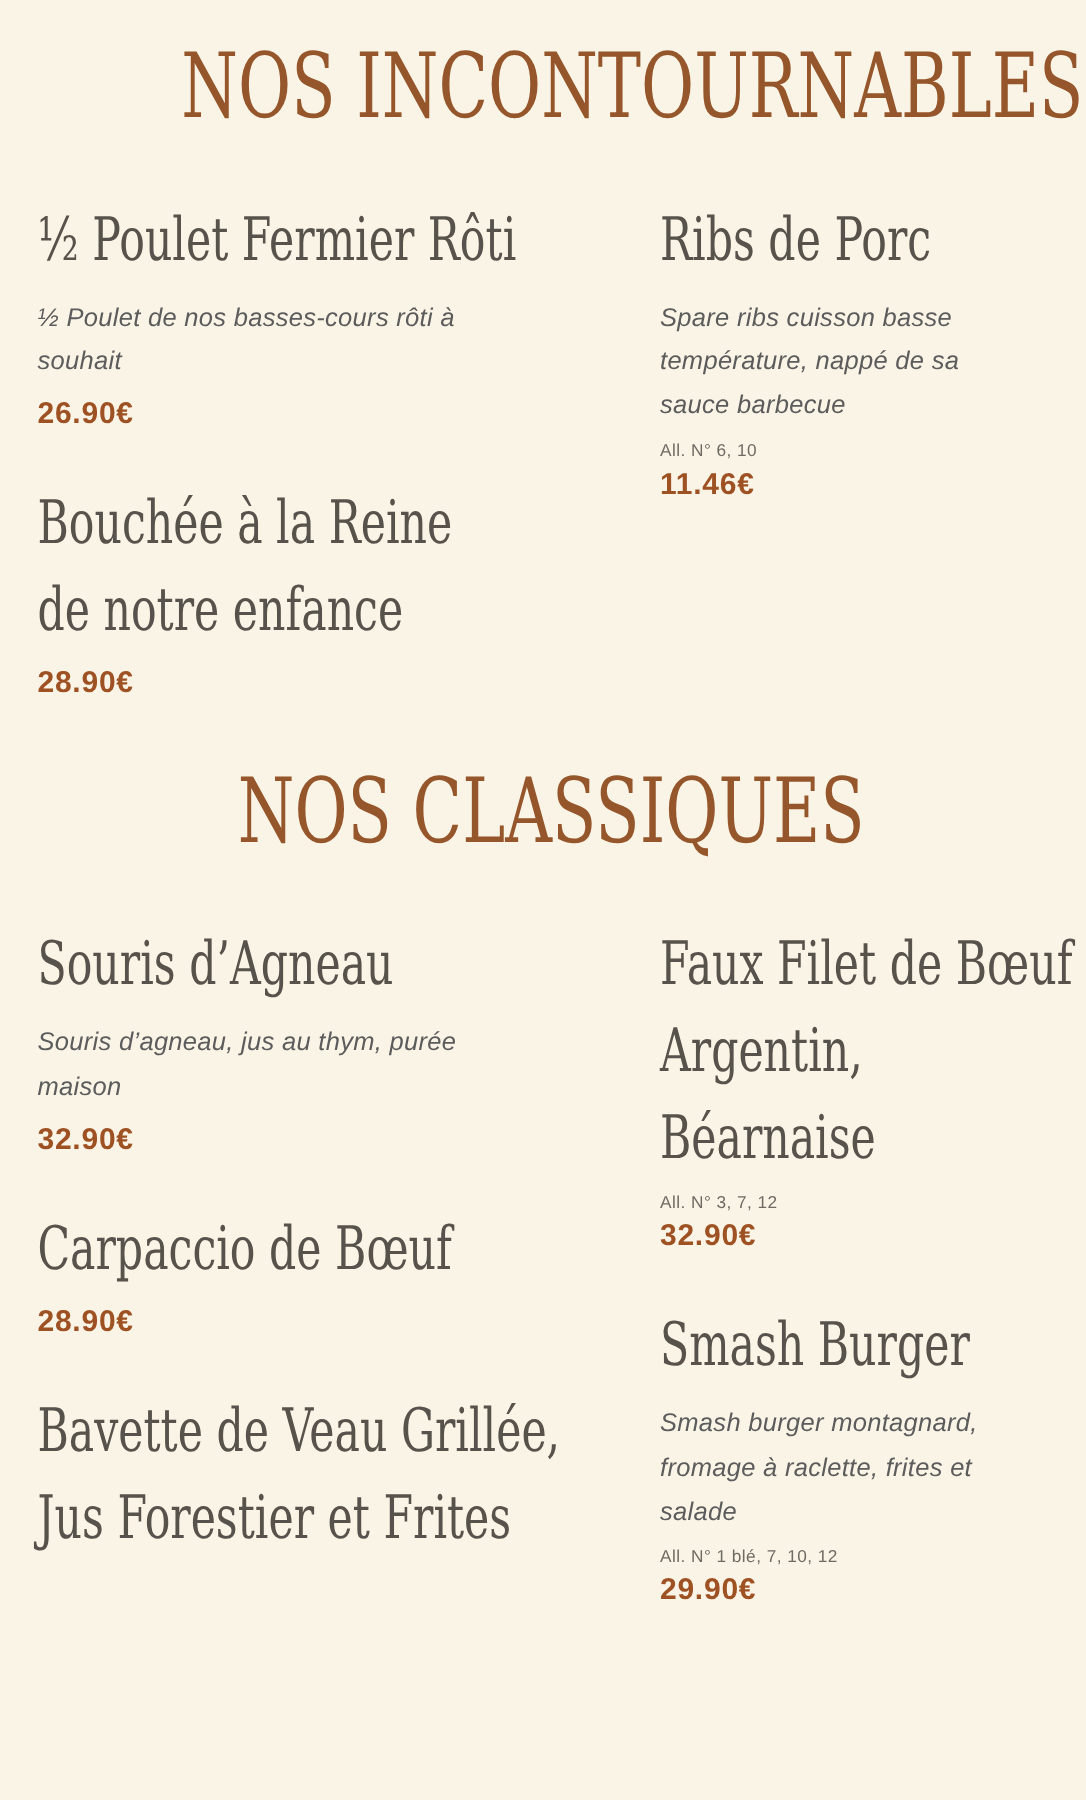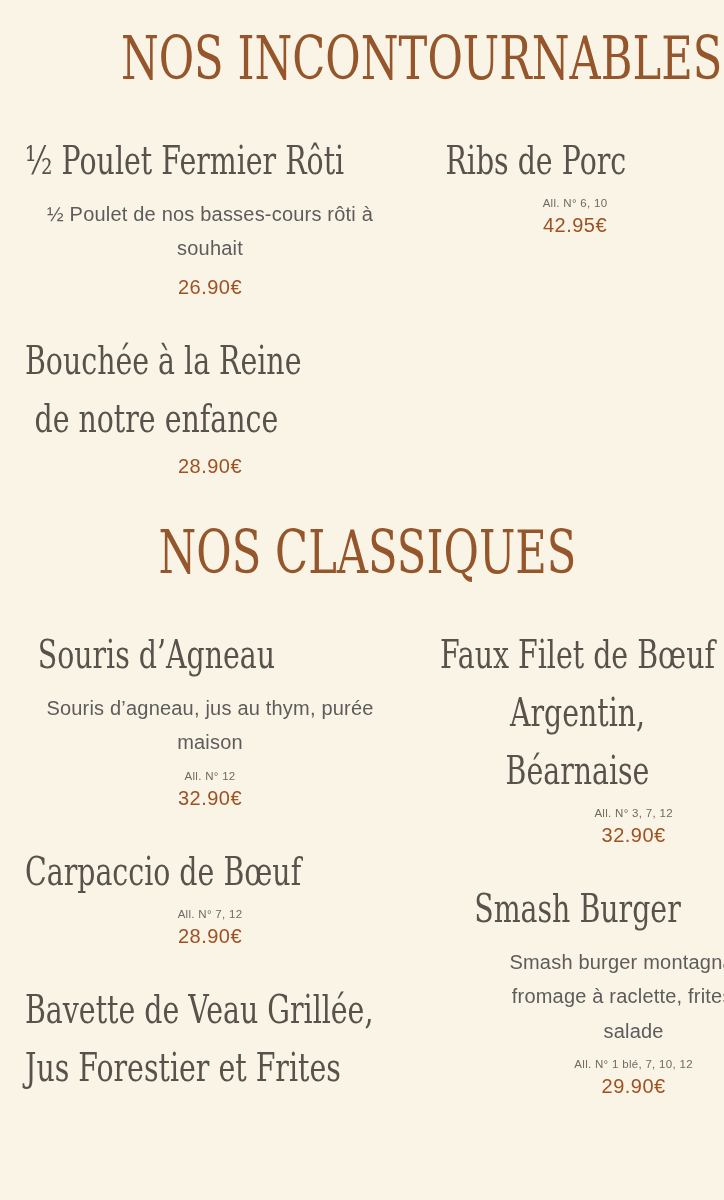--- a/index.html
+++ b/index.html
@@ -29,54 +29,54 @@
     white-space: pre;
   }
   .section + .section .section-title {
     margin-top: 8px;
   }
   .menu-grid {
     display: grid;
     grid-template-columns: 370px 1fr;
     column-gap: 45px;
     align-items: start;
-    text-align: center;
   }
   .item {
     margin-bottom: 32px;
   }
   .item-title {
     font-family: "DejaVu Serif", serif;
     font-weight: 400;
     color: #57534c;
     font-size: 40px;
     line-height: 1.45;
     margin: 0 0 8px 0;
     transform: scaleX(0.71);
     transform-origin: left top;
     white-space: pre;
   }
   .item-desc {
-    font-size: 20px;
+    font-style: italic;
+    font-size: 17px;
     line-height: 1.72;
     color: #5c5c5c;
     letter-spacing: 0.2px;
     margin: 0 0 10px 0;
     white-space: pre-line;
   }
   .item-desc:empty { display: none; }
   .item-allergens {
     font-size: 11.5px;
     color: #6e6a64;
     letter-spacing: 0.3px;
     margin: 0 0 5px 0;
   }
   .item-price {
     font-size: 20px;
-    font-weight: 400;
+    font-weight: 700;
     color: #9e5122;
     letter-spacing: 0.5px;
     margin: 0;
   }
 </style>
 </head>
 <body>
 
 <div class="page">
 
@@ -97,44 +97,45 @@
 de notre enfance</h3>
 
           <p class="item-price">28.90€</p>
         </article>
 
       </div>
       <div class="col col-right">
 
         <article class="item">
           <h3 class="item-title">Ribs de Porc</h3>
+          <p class="item-desc">Spare ribs cuisson basse
+température, nappé de sa
+sauce barbecue</p>
           <p class="item-allergens">All. N° 6, 10</p>
-          <p class="item-price">42.95€</p>
+          <p class="item-price">11.46€</p>
         </article>
 
       </div>
     </div>
   </section>
 
   <section class="section">
     <h2 class="section-title">NOS CLASSIQUES</h2>
     <div class="menu-grid">
       <div class="col col-left">
 
         <article class="item">
           <h3 class="item-title">Souris d’Agneau</h3>
           <p class="item-desc">Souris d’agneau, jus au thym, purée
 maison</p>
-          <p class="item-allergens">All. N°  12</p>
           <p class="item-price">32.90€</p>
         </article>
 
         <article class="item">
           <h3 class="item-title">Carpaccio de Bœuf</h3>
-          <p class="item-allergens">All. N°  7,  12</p>
           <p class="item-price">28.90€</p>
         </article>
 
         <article class="item">
           <h3 class="item-title">Bavette de Veau Grillée,
 Jus Forestier et Frites</h3>
 
         </article>
 
       </div>

